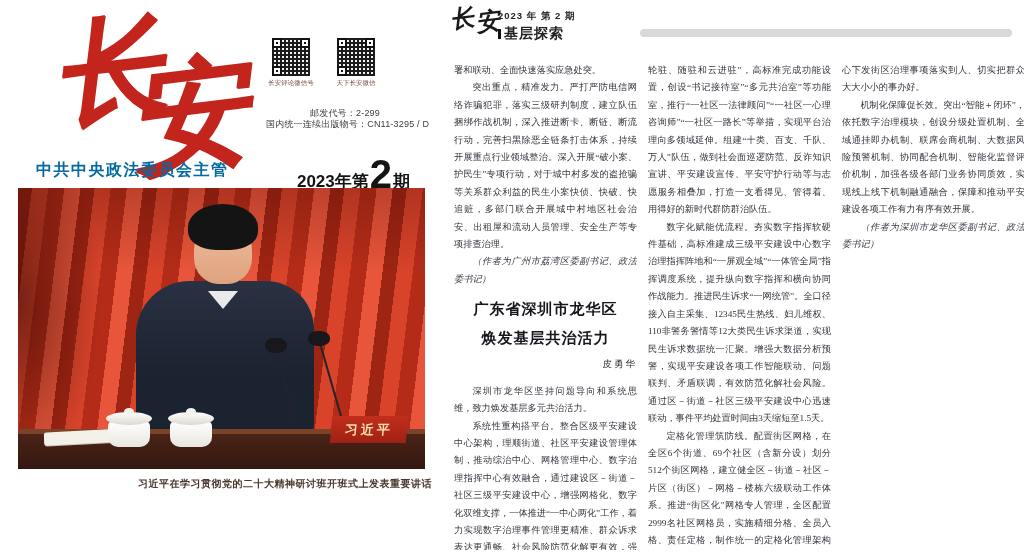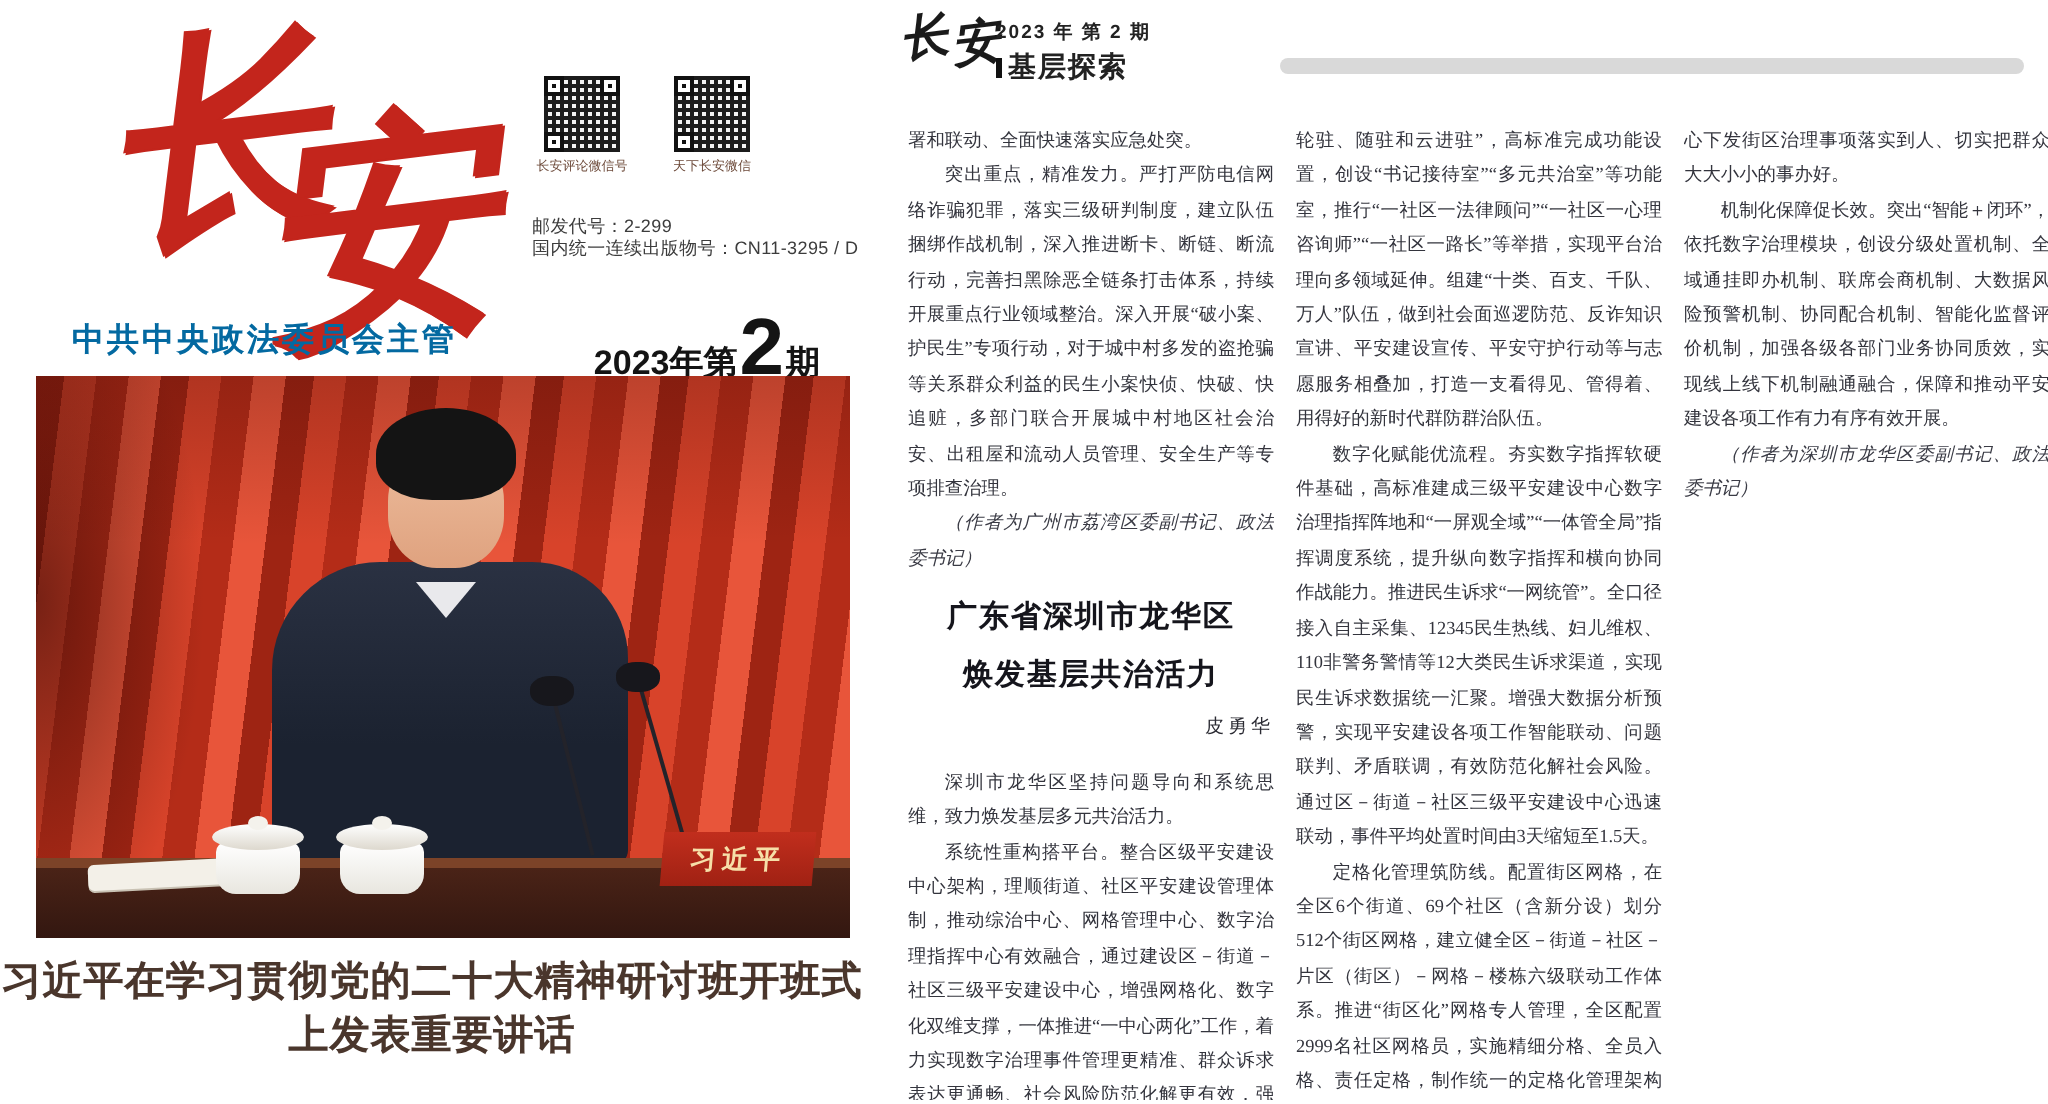--- a/index.html
+++ b/index.html
@@ -26,21 +26,21 @@
   #qr-left { left:272px; } #qr-right { left:337px; }
   .qr-eye { position:absolute; width:10px; height:10px; border:2px solid #111; background:#fff; }
   .qr-eye::after { content:""; position:absolute; left:2px; top:2px; width:2px; height:2px; background:#111; }
   .eye-tl { left:0; top:0; } .eye-tr { right:0; top:0; } .eye-bl { left:0; bottom:0; }
   .qr-caption { position:absolute; top:79px; width:60px; text-align:center;
                 font-size:6.5px; color:#6d4a3a; font-family:"Liberation Sans", sans-serif; }
   #qrc-left { left:261px; } #qrc-right { left:326px; }
 
   .pub-line { position:absolute; left:266px; color:#3c3c3c; font-size:9px;
               font-family:"Liberation Sans", sans-serif; letter-spacing:0.2px; }
-  #issn { top:92px;margin-top:26px; } #postal { top:107px; }
+  #issn { top:92px;margin-top:26px; } #postal { top:107px;margin-left:44px; }
 
   #issue-box { position:absolute; left:292px; top:146px; width:118px; height:46px;
                display:flex; align-items:flex-end; justify-content:flex-end;
                color:#141414; font-weight:bold; font-family:"Liberation Sans", sans-serif; }
   #issue-box .small { font-size:17px; line-height:1.15; }
   #issue-box .big   { font-size:40px; line-height:0.9; margin:0 1px; }
 
   
   #photo { position:absolute; left:18px; top:188px; width:407px; height:281px; overflow:hidden;
            background:
@@ -74,22 +74,22 @@
                background:#f4f2ec; border-radius:50%; }
   .mic-head { position:absolute; width:22px; height:15px; background:#17171c; border-radius:45%; }
   #mic1h { left:247px; top:150px; } #mic2h { left:290px; top:143px; }
   .mic-stem { position:absolute; width:2px; height:80px; background:#23232a; transform-origin:top; }
   #mic1s { left:258px; top:162px; transform:rotate(-14deg); }
   #mic2s { left:301px; top:155px; transform:rotate(-16deg); }
   #nameplate { position:absolute; right:18px; bottom:26px; width:76px; height:27px;
                background:linear-gradient(180deg,#c12e1d,#a02113); transform:skewX(-5deg);
                display:flex; align-items:center; justify-content:center;
                color:#f6dfa8; font-size:13px; font-weight:bold; letter-spacing:3px; }
-  #photo-caption { position:absolute; left:0; top:477px; width:432px; text-align:center;
-                   color:#4a362c; font-size:20px; font-weight:bold; letter-spacing:0.5px; }
+  #photo-caption { position:absolute; left:0; top:477px; width:432px; text-align:right;
+                   color:#4a362c; font-size:10px; font-weight:bold; letter-spacing:0.5px; }
 
   
   #page { position:absolute; left:440px; top:0; width:584px; height:552px; background:#fff; }
 
   #pg-mast { position:absolute; left:10px; top:6px; color:#1a1a1a; width:50px;
              font-family:"DejaVu Serif", serif; font-weight:bold; font-style:italic;
              font-size:24px; transform:rotate(-7deg); line-height:0.9; }
   #pg-mast .c2 { display:inline-block; transform:translate(1px,6px); }
   #pg-issue { position:absolute; left:58px; top:10px; font-size:9.5px; font-weight:bold;
               color:#222; font-family:"Liberation Sans", sans-serif; letter-spacing:1px; }

